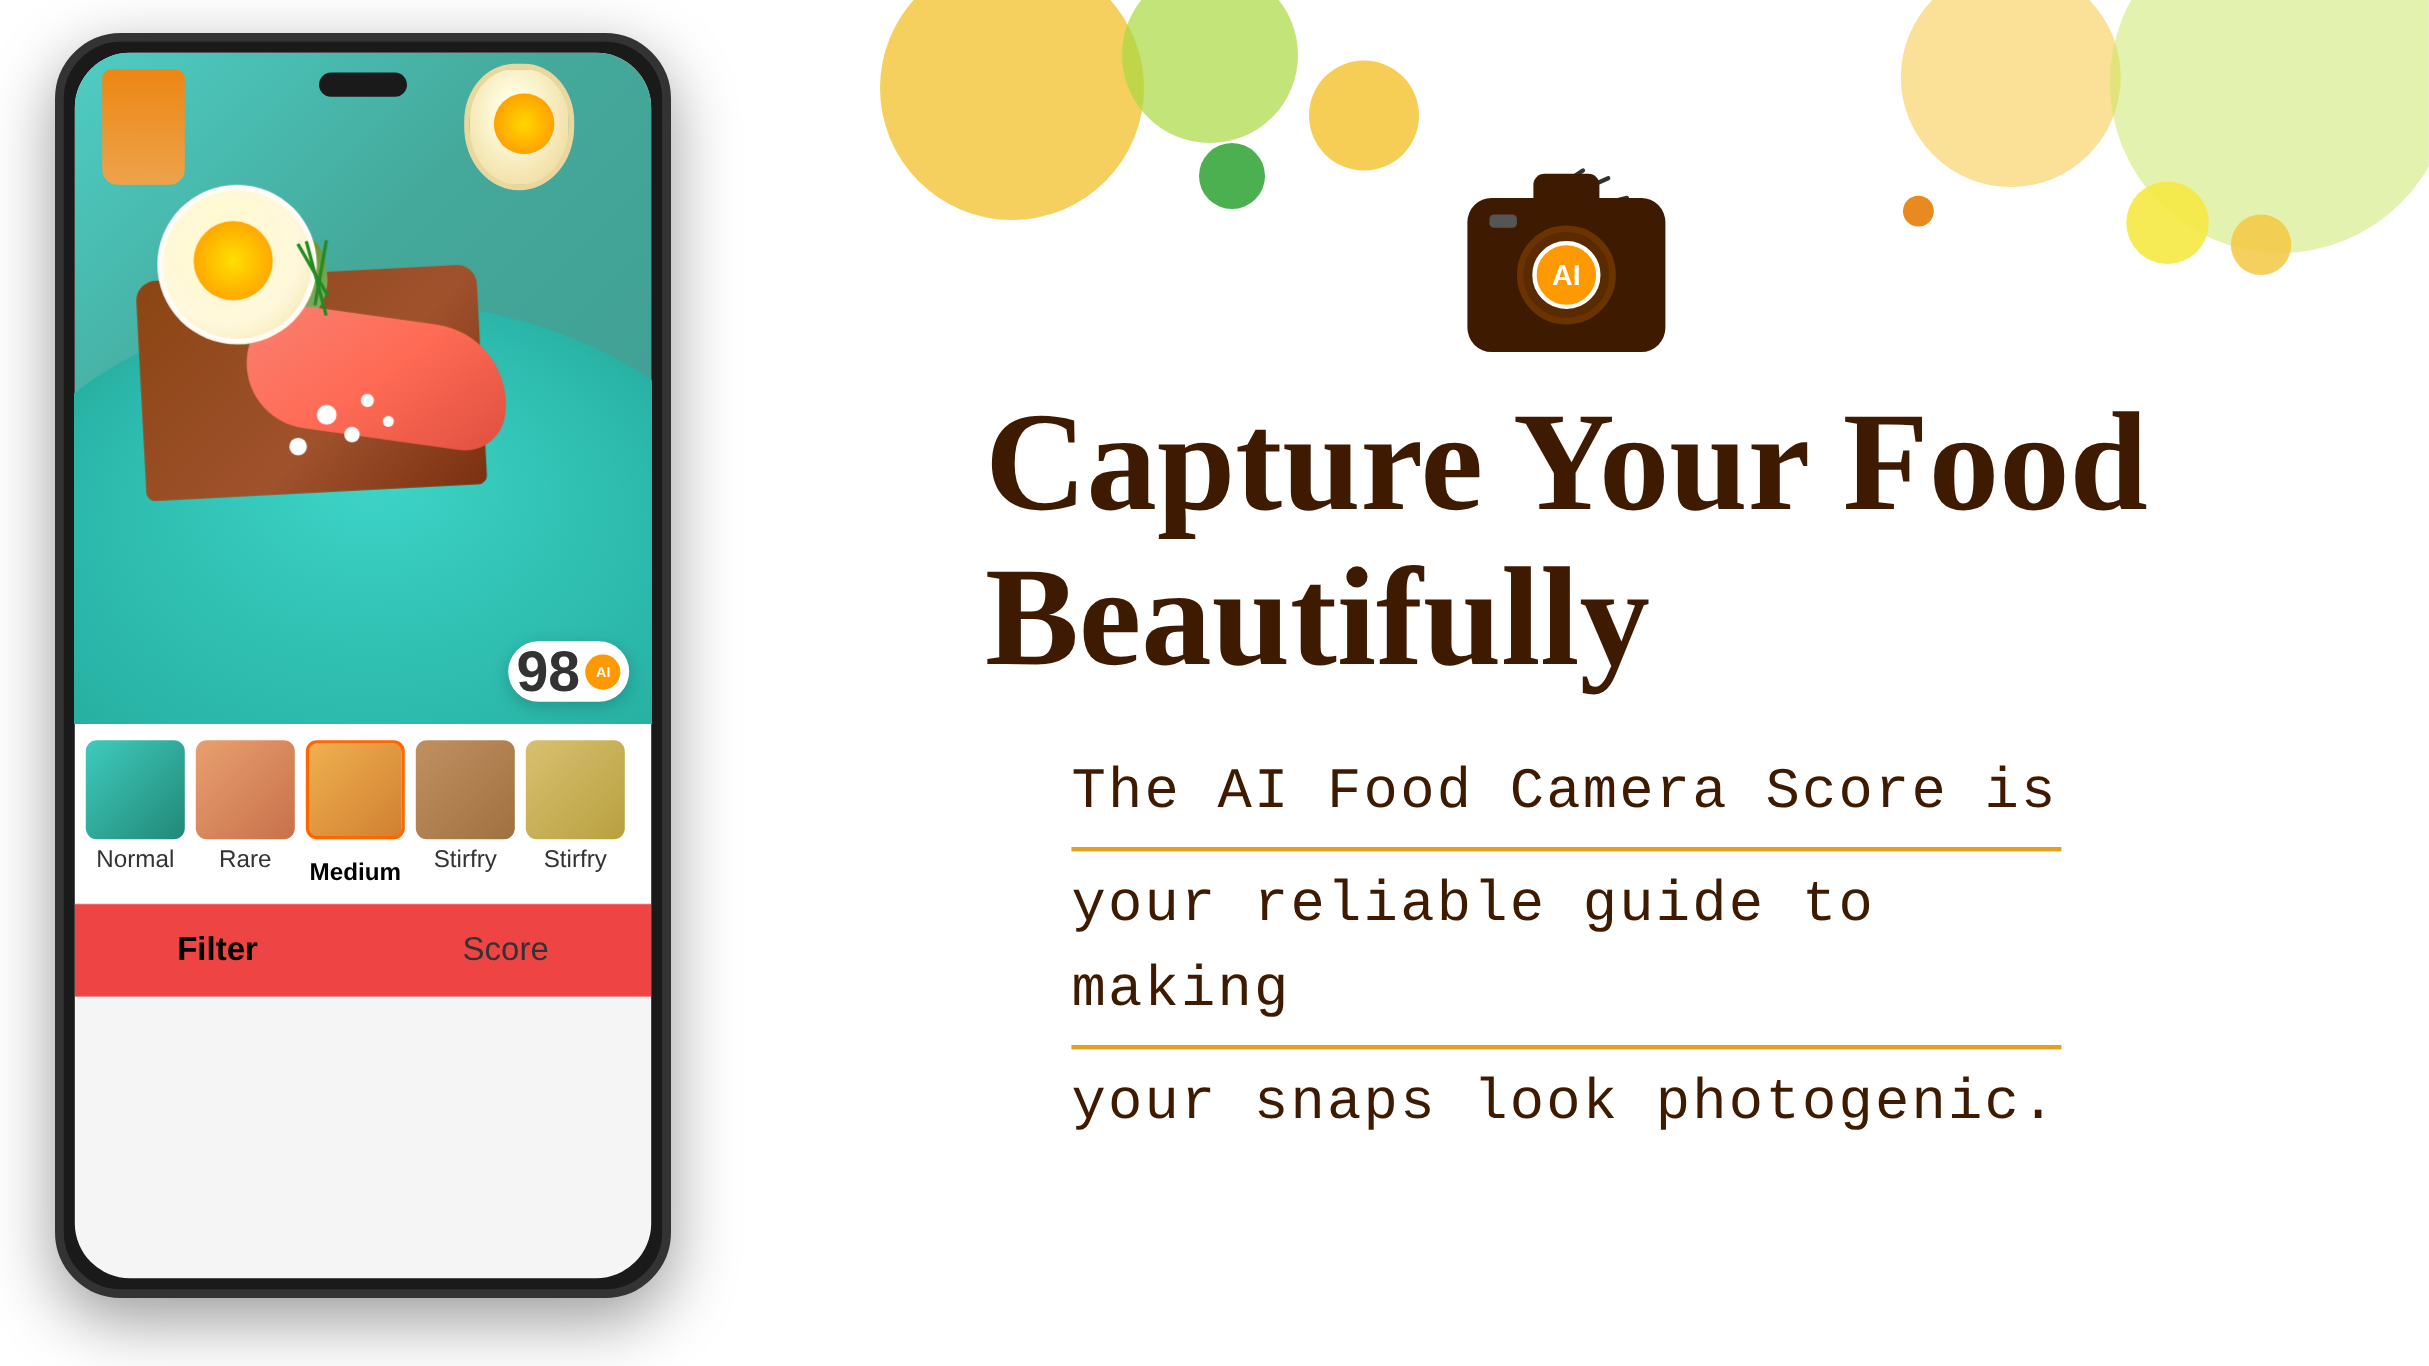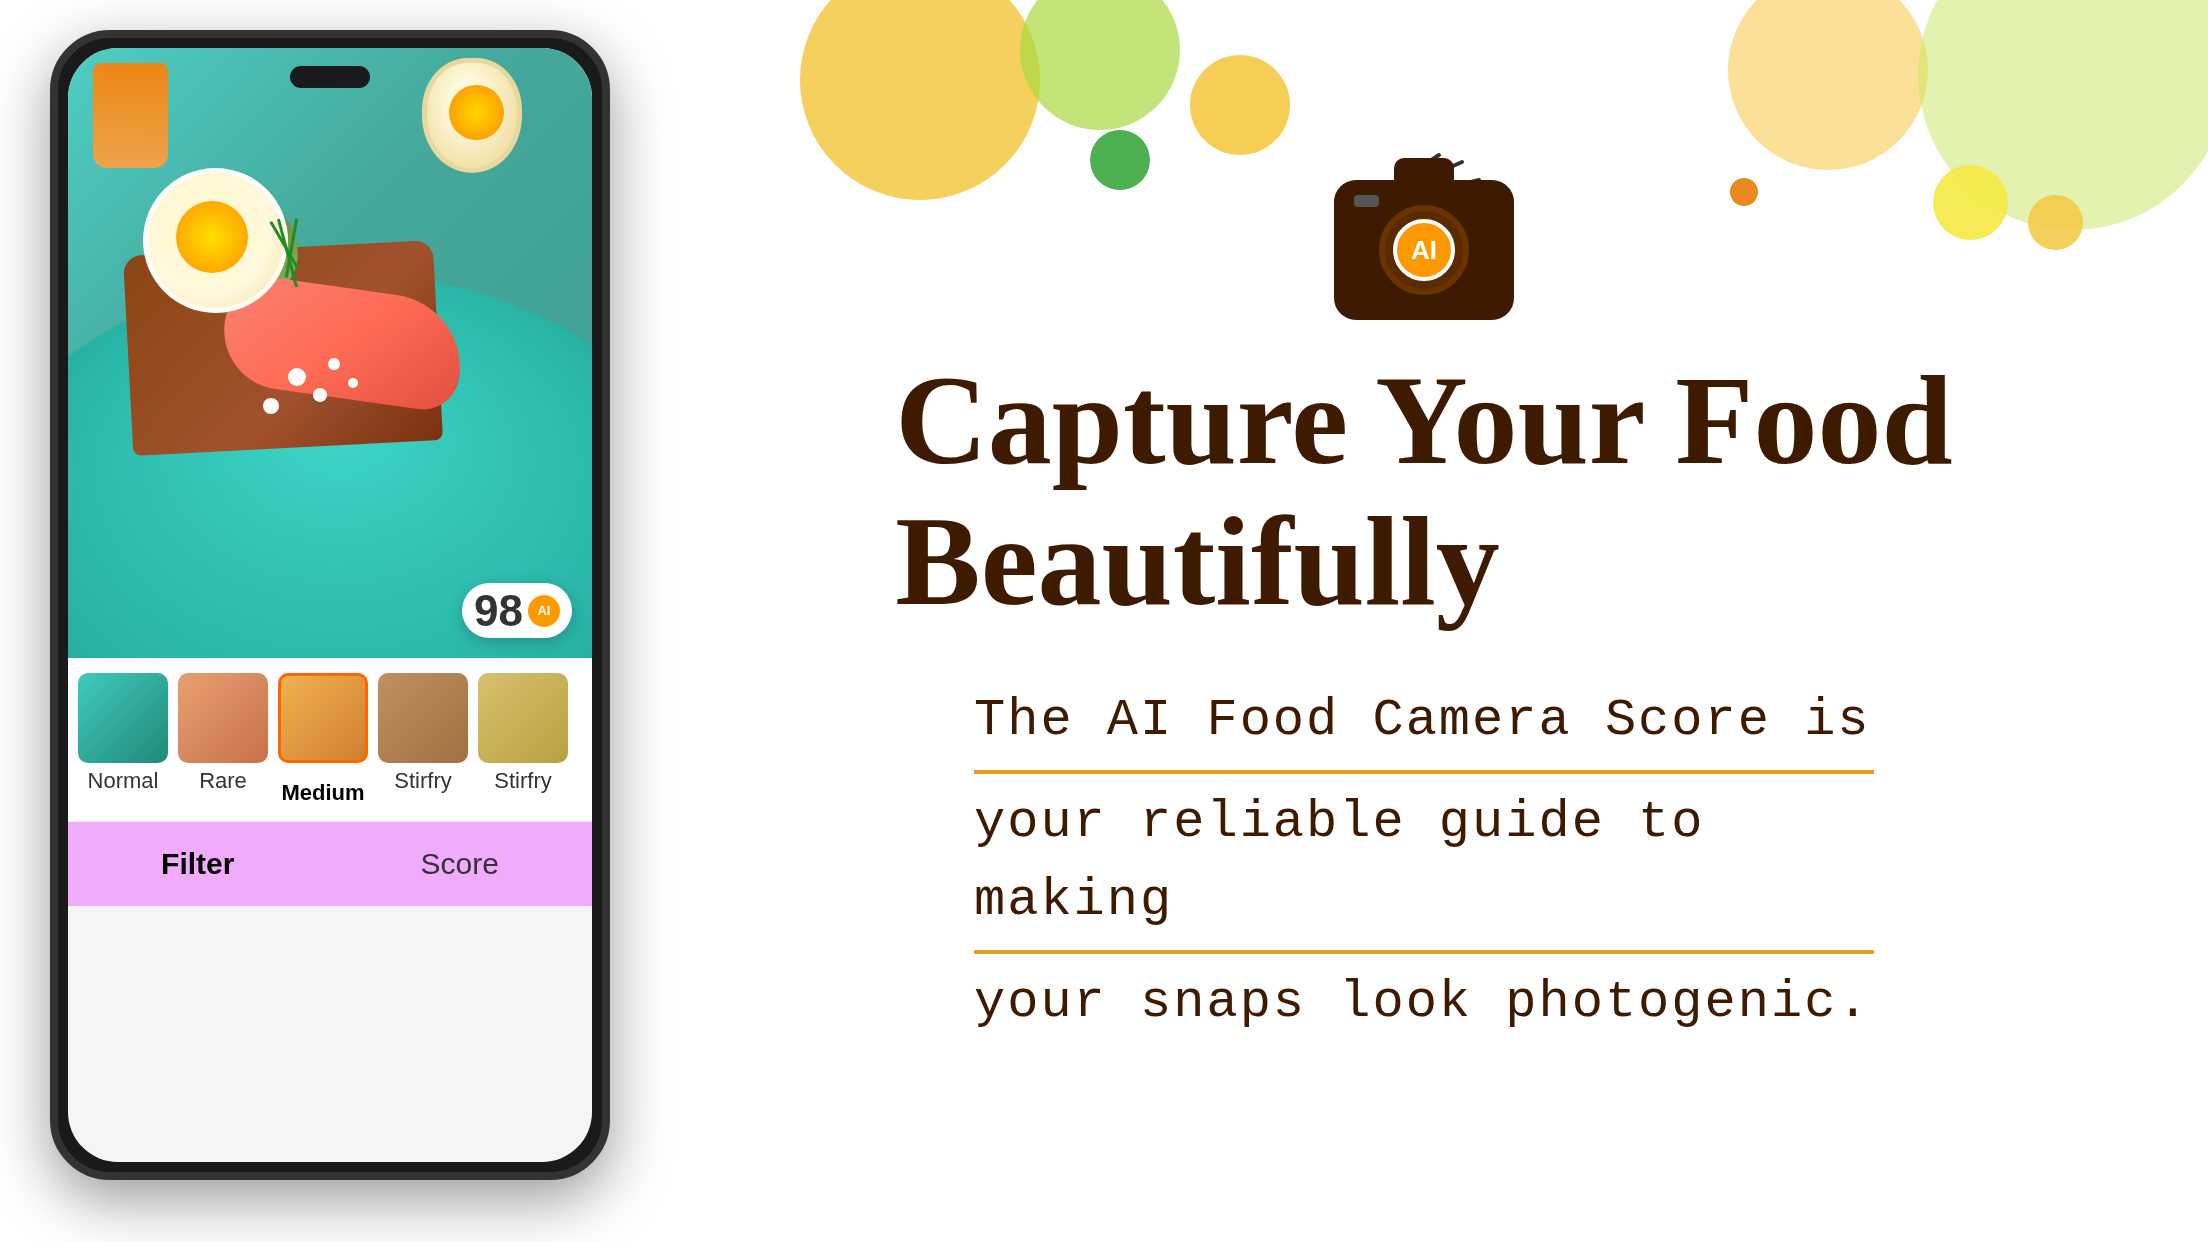--- a/index.html
+++ b/index.html
@@ -173,21 +173,21 @@
       border-radius: 30px;
       display: flex;
       align-items: center;
       justify-content: center;
       gap: 5px;
       box-shadow: 0 4px 15px rgba(0,0,0,0.2);
       z-index: 5;
     }
 
     .score-number {
-      font-size: 44px;
+      font-size: 52px;
       font-weight: bold;
       color: #333;
       font-family: Arial, sans-serif;
     }
 
     .score-ai-badge {
       width: 32px;
       height: 32px;
       background: #ff9900;
       border-radius: 50%;
@@ -236,21 +236,21 @@
     .filter-label.bold {
       font-weight: bold;
       color: #000;
       margin-top: 12px;
     }
 
     .bottom-bar {
       display: flex;
       justify-content: space-around;
       padding: 25px 0;
-      background: #f0abfc;
+      background: #ef4444;
       border-top: 1px solid #eee;
       text-align: right;
     }
 
     .bottom-btn {
       font-size: 30px;
       font-family: Arial, sans-serif;
       color: #333;
     }
 

